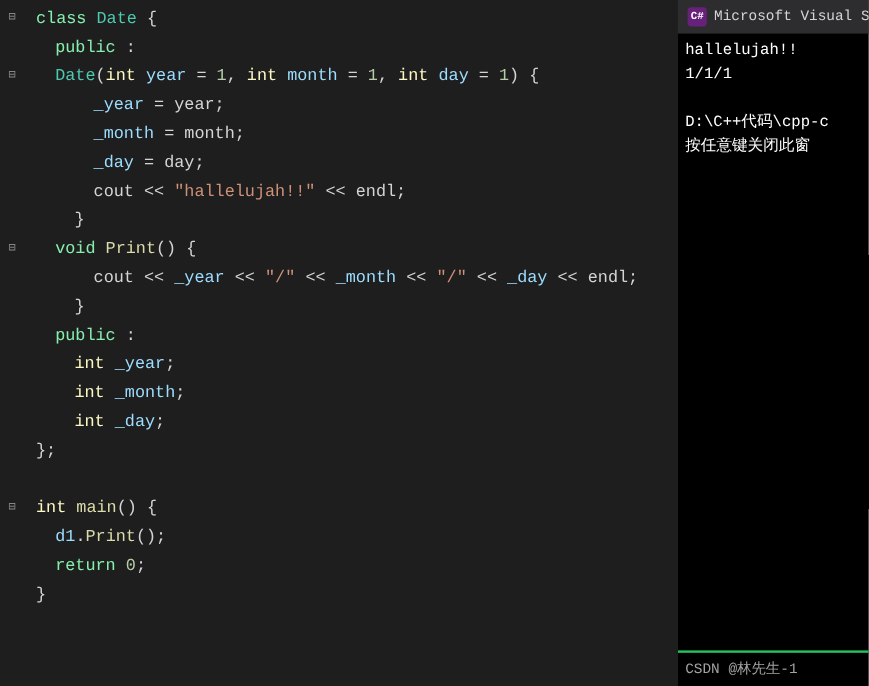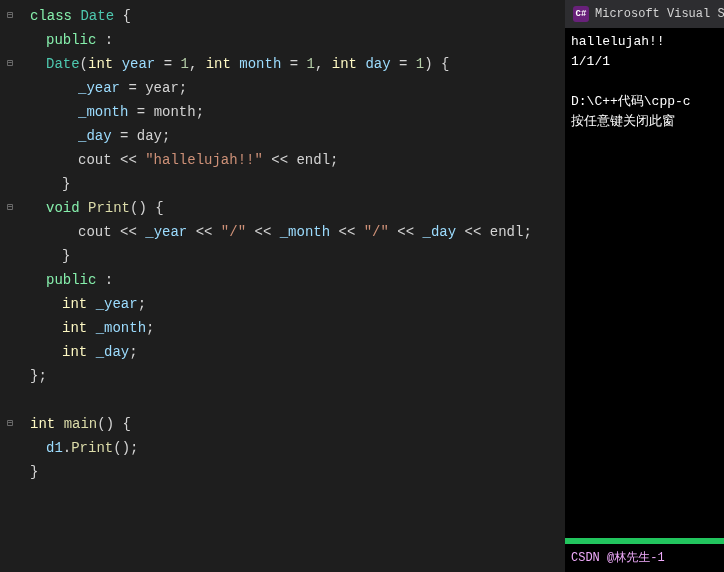--- a/index.html
+++ b/index.html
@@ -125,23 +125,23 @@
     }
 
     .terminal-line {
       white-space: pre-wrap;
       word-break: break-all;
     }
     .term-white { color: #ffffff; }
 
     .terminal-footer {
       padding: 4px 6px;
-      color: #f0abfc;
+      color: #a3a3a3;
       font-size: 12px;
-      border-top: 6px solid #22c55e;
+      border-top: 2px solid #22c55e;
     }
 
     
     .ind0 { padding-left: 0px; }
     .ind1 { padding-left: 16px; }
     .ind2 { padding-left: 32px; }
     .ind3 { padding-left: 48px; }
   </style>
 </head>
 <body>
@@ -224,20 +224,24 @@
       </div>
       <div class="code-line">
         <div class="line-gutter">
           <span class="collapse-icon">⊟</span>
         </div>
         <div class="line-content ind0"><span class="kw-type">int</span><span class="kw-white"> </span><span class="kw-yellow">main</span><span class="kw-white">() {</span></div>
       </div>
       <div class="code-line">
         <div class="line-gutter"></div>
         <div class="line-content ind1"><span class="kw-param">d1</span><span class="kw-white">.</span><span class="kw-yellow">Print</span><span class="kw-white">();</span></div>
+      </div>
+      <div class="code-line">
+        <div class="line-gutter"></div>
+        <div class="line-content ind1"><span class="kw-blue">return</span><span class="kw-white"> </span><span class="kw-number">0</span><span class="kw-white">;</span></div>
       </div>
       <div class="code-line">
         <div class="line-gutter"></div>
         <div class="line-content ind0"><span class="kw-white">}</span></div>
       </div>
     </div>
 </div>
 
 <div class="terminal-panel">
   <div class="terminal-titlebar">

